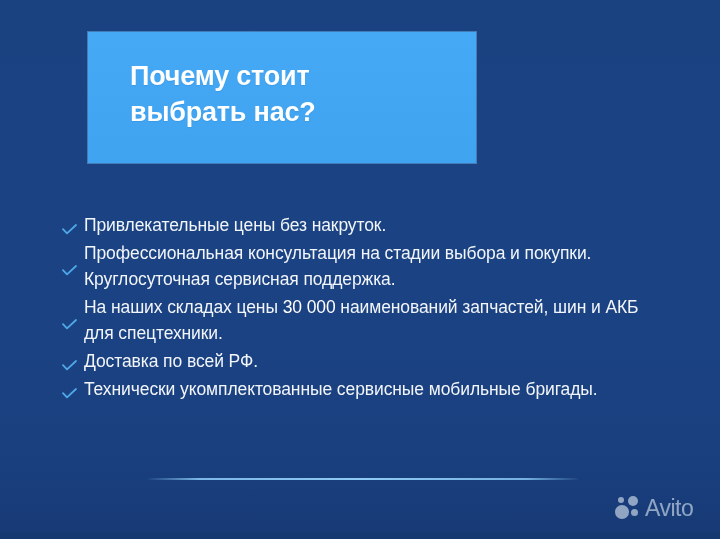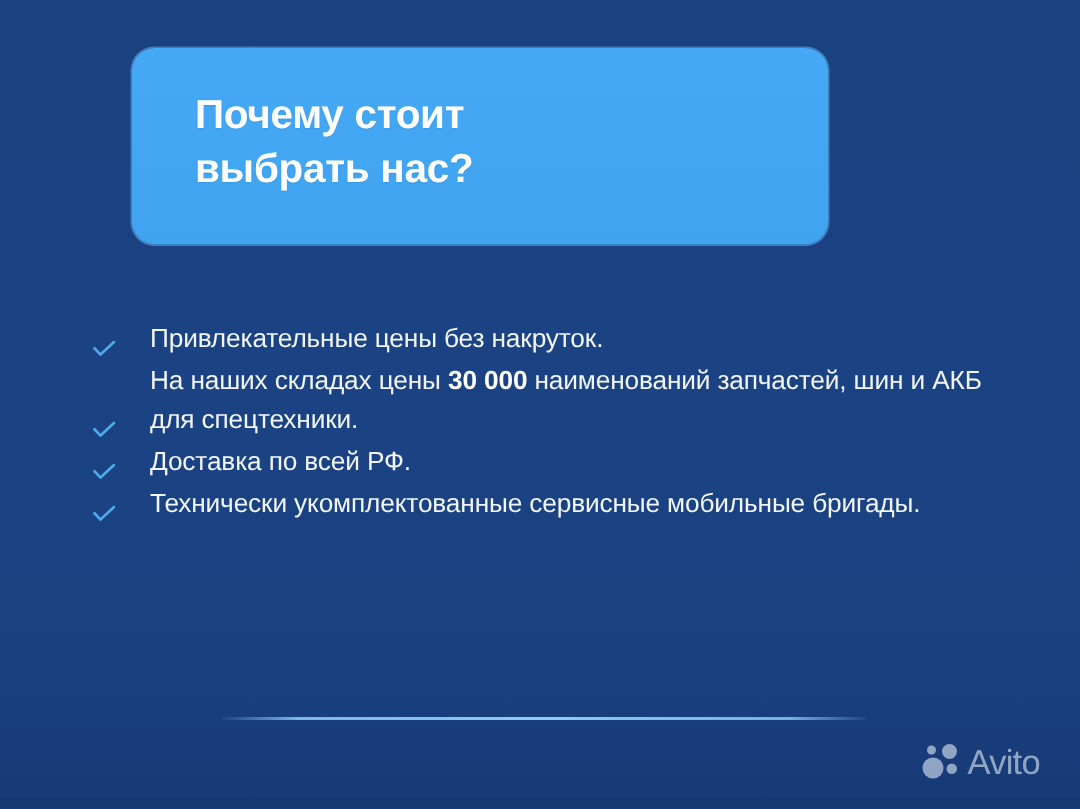--- a/index.html
+++ b/index.html
@@ -33,25 +33,24 @@
     height: 7px;
     background: #163870;
     opacity: 0.85;
   }
 
   
   .title-banner {
     position: absolute;
     left: 88px;
     top: 32px;
-    width: 464px;
+    width: 388px;
     height: 131px;
     background: linear-gradient(180deg, #45a9f6 0%, #3fa3f0 100%);
     box-shadow: 0 0 0 1px rgba(120, 195, 250, 0.45);
-    border-radius: 15px;
   }
   .title-text {
     position: absolute;
     left: 42px;
     top: 27px;
     margin: 0;
     font-size: 27px;
     font-weight: bold;
     line-height: 1.33;
     color: #ffffff;
@@ -65,44 +64,43 @@
     position: absolute;
     left: 62px;
     top: 212px;
     width: 600px;
     margin: 0;
     padding: 0;
     list-style: none;
   }
   .bullet-item {
     display: flex;
-    align-items: flex-end;
+    align-items: center;
     margin: 0 0 2px 0;
-    gap: 16px;
   }
   .check-icon {
     flex: 0 0 auto;
     width: 22px;
     margin-top: 2px;
     color: #4fa8e8;
     font-size: 15px;
     line-height: 26px;
     text-align: left;
   }
   .check-icon svg { display: block; margin-top: 7px; }
   .bullet-text {
     flex: 1 1 auto;
     font-size: 17.5px;
     line-height: 26px;
     color: #f2f5f9;
     letter-spacing: -0.1px;
   }
   .bullet-text b,
   .bullet-text strong {
-    font-weight: bold;
+    font-weight: normal;
     color: #ffffff;
   }
 
   
   .divider {
     position: absolute;
     left: 148px;
     top: 478px;
     width: 430px;
     height: 2px;
@@ -163,20 +161,28 @@
 
     <li class="bullet-item">
       <span class="check-icon">
         <svg width="15" height="11" viewBox="0 0 15 11" aria-hidden="true">
           <path d="M1 5.2 L5 9.4 L14 1" fill="none" stroke="#4fa8e8" stroke-width="1.8" stroke-linecap="round" stroke-linejoin="round"></path>
         </svg>
       </span>
       <span class="bullet-text">Привлекательные цены без накруток.</span>
     </li>
 
+    <li class="bullet-item">
+      <span class="check-icon">
+        <svg width="15" height="11" viewBox="0 0 15 11" aria-hidden="true">
+          <path d="M1 5.2 L5 9.4 L14 1" fill="none" stroke="#4fa8e8" stroke-width="1.8" stroke-linecap="round" stroke-linejoin="round"></path>
+        </svg>
+      </span>
+      <span class="bullet-text">Профессиональная консультация на стадии выбора и покупки. Круглосуточная сервисная поддержка.</span>
+    </li>
 
     <li class="bullet-item">
       <span class="check-icon">
         <svg width="15" height="11" viewBox="0 0 15 11" aria-hidden="true">
           <path d="M1 5.2 L5 9.4 L14 1" fill="none" stroke="#4fa8e8" stroke-width="1.8" stroke-linecap="round" stroke-linejoin="round"></path>
         </svg>
       </span>
       <span class="bullet-text"><span>На наших складах цены </span><b>30 000</b><span> наименований запчастей, шин и АКБ для спецтехники.</span></span>
     </li>
 

